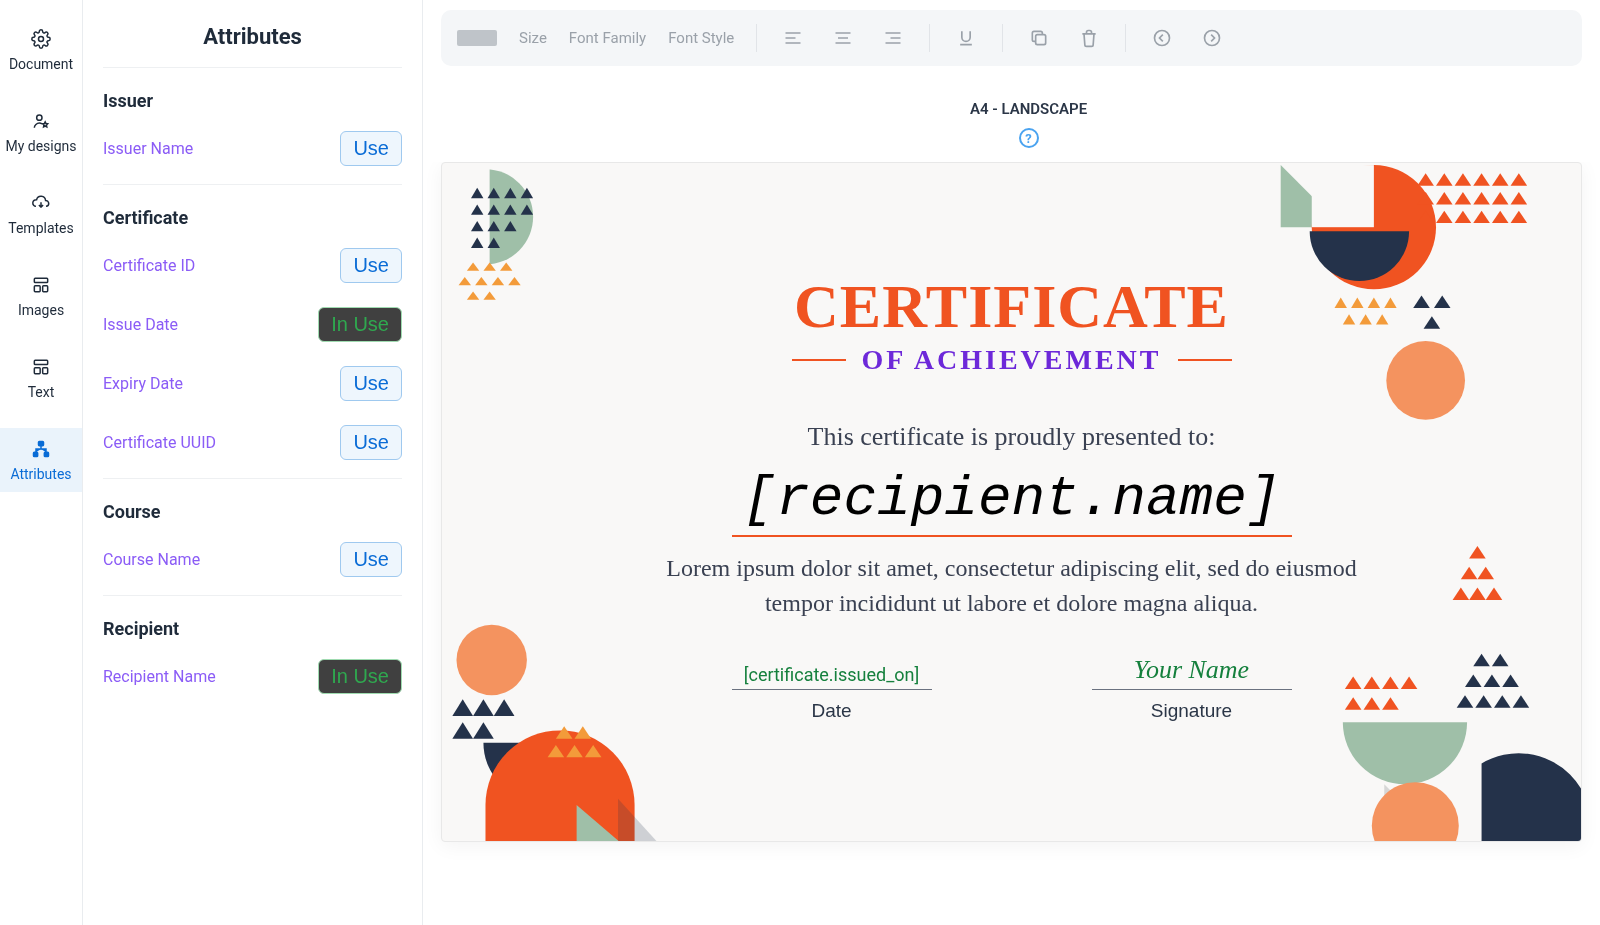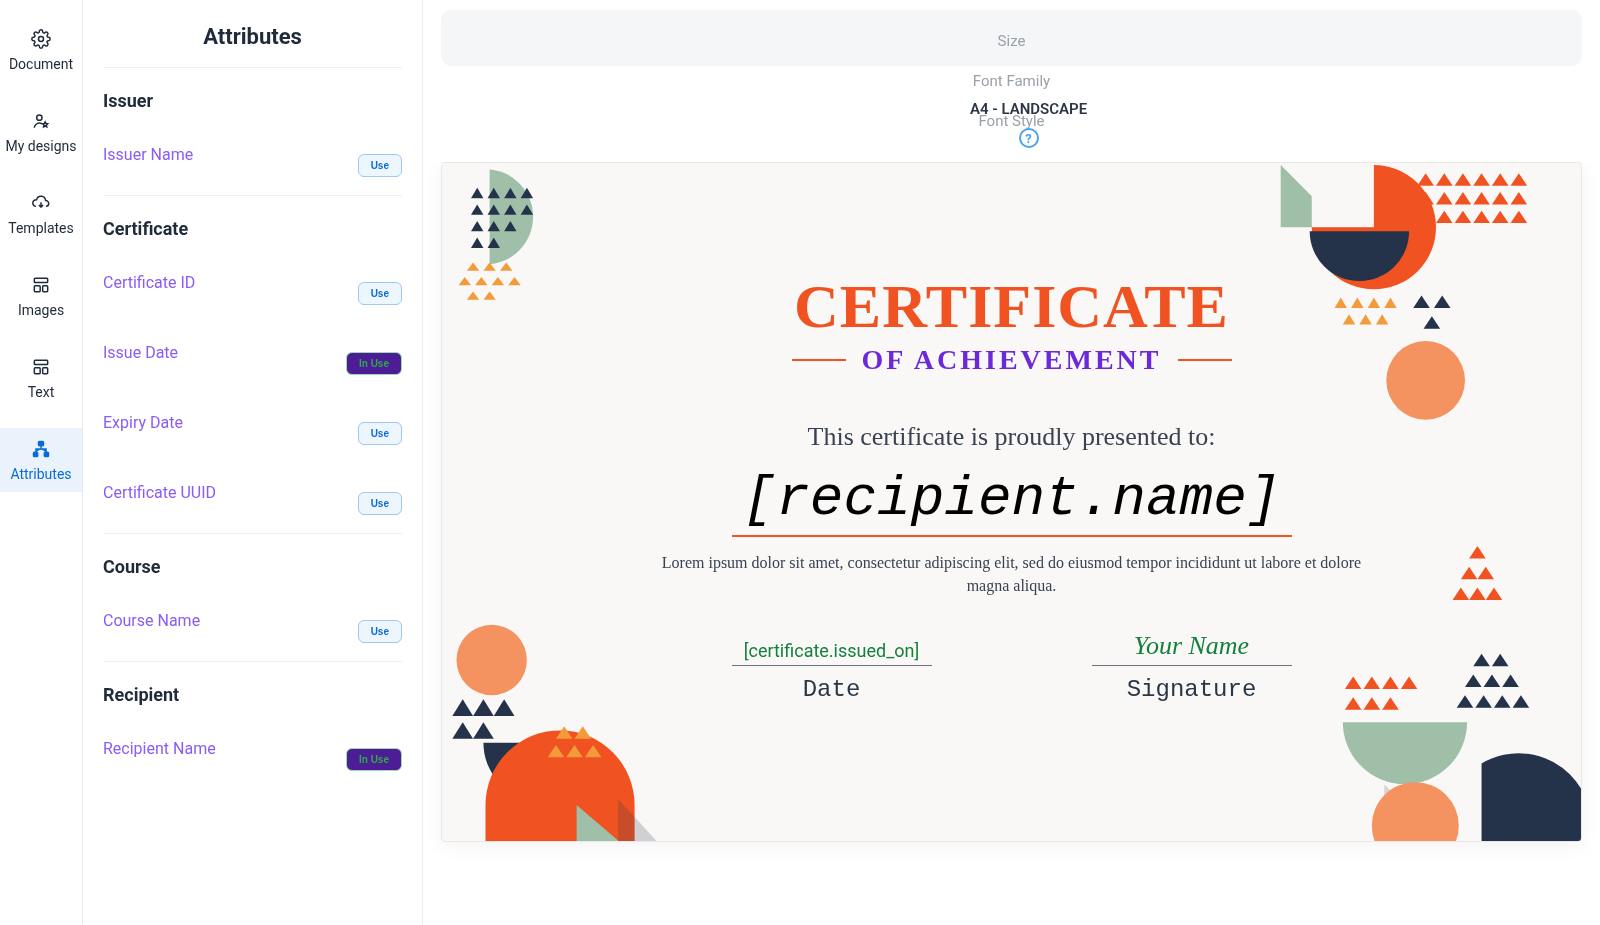--- a/index.html
+++ b/index.html
@@ -18,30 +18,30 @@
 
   
   .panel {
     width: 340px; border-right: 1px solid #e9ecef; display: flex; flex-direction: column; flex-shrink: 0; overflow-y: auto;
   }
   .panel-header { text-align: center; padding: 24px 0 18px; font-size: 22px; font-weight: 700; border-bottom: 1px solid #eef0f2; margin: 0 20px; }
   .section { padding: 0 20px; }
   .section-title { font-size: 18px; font-weight: 700; padding: 22px 0 8px; }
   .attr-row { display: flex; align-items: center; justify-content: space-between; padding: 12px 0; }
   .attr-label { font-size: 16px; color: #8b5cf6; }
-  .pill { font-size: 10px; font-weight: 700; border-radius: 6px; padding: 5px 12px; cursor: pointer; border: 1px solid; background: #fff; margin-top: 23px; }
+  .pill { font-size: 20px; font-weight: 400; border-radius: 6px; padding: 5px 12px; cursor: pointer; border: 1px solid; background: #fff; }
   .pill.use { color: #0a6cd6; border-color: #9fc9ef; background: #eef6fd; }
-  .pill.inuse { color: #2fa84f; border-color: #9fdbb0; background: #4c1d95; text-align: right; }
+  .pill.inuse { color: #2fa84f; border-color: #9fdbb0; background: #404040; text-align: right; }
   .section-divider { border-bottom: 1px solid #eef0f2; margin: 6px 20px 0; }
 
   
   .main { flex: 1; display: flex; flex-direction: column; background: #fff; min-width: 0; }
   
   .toolbar {
-    height: 56px; margin: 10px 18px 0 18px; background: #f4f6f8; border-radius: 10px; display: flex; align-items: center; padding: 0 16px; gap: 22px; color: #9aa1a9; font-size: 15px; flex-direction: column;
+    height: 56px; margin: 10px 18px 0 18px; background: #f4f6f8; border-radius: 10px; display: flex; align-items: center; padding: 0 16px; gap: 22px; color: #9aa1a9; font-size: 15px;
   }
   .color-swatch { width: 40px; height: 16px; background: #bfc4c9; border-radius: 2px; }
   .tb-sep { width: 1px; height: 28px; background: #e1e4e8; }
   .tb-btn { width: 28px; height: 28px; display: flex; align-items: center; justify-content: center; cursor: pointer; color: #9aa1a9; }
   .tb-text { cursor: default; }
 
   .canvas-label { display: flex; align-items: center; gap: 10px; padding: 34px 0 14px 34px; font-size: 15px; font-weight: 600; color: #2b3647; flex-direction: column; }
   .help-badge { width: 20px; height: 20px; border-radius: 50%; border: 2px solid #4aa3f0; color: #4aa3f0; display: flex; align-items: center; justify-content: center; font-size: 13px; font-weight: 700; }
 
   
@@ -52,28 +52,28 @@
   .cert-inner { position: absolute; inset: 0; display: flex; flex-direction: column; align-items: center; }
 
   .cert-title { font-family: Georgia, "Times New Roman", serif; font-size: 62px; font-weight: 700; color: #f05321; letter-spacing: 1px; margin-top: 108px; }
   .cert-sub-row { display: flex; align-items: center; gap: 16px; margin-top: 2px; }
   .cert-sub-line { width: 54px; height: 2px; background: #f05321; }
   .cert-sub { font-family: Georgia, serif; font-size: 28px; letter-spacing: 3px; color: #6d28d9; font-weight: 600; }
 
   .cert-presented { font-family: Georgia, serif; font-size: 26px; color: #3a4152; margin-top: 46px; }
   .cert-name { font-family: Liberation Mono, monospace; font-size: 56px; color: #000000; margin-top: 15px; font-style: italic; }
   .cert-name-underline { width: 560px; height: 2px; background: #f05321; margin-top: 4px; }
-  .cert-body { font-family: Georgia, serif; font-size: 16px; color: #3a4152; text-align: center; line-height: 1.45; margin-top: 14px; max-width: 700px; }
+  .cert-body { font-family: Georgia, serif; font-size: 24px; color: #3a4152; text-align: center; line-height: 1.45; margin-top: 14px; max-width: 700px; }
 
   .sig-row { display: flex; gap: 160px; margin-top: 40px; }
   .sig-block { display: flex; flex-direction: column; align-items: center; width: 200px; }
   .sig-value { font-size: 18px; color: #15803d; padding-bottom: 4px; height: 28px; display: flex; align-items: flex-end; }
   .sig-value.script { font-family: "Brush Script MT", "Segoe Script", cursive; font-size: 26px; font-style: italic; }
   .sig-line { width: 100%; height: 1px; background: #6b7280; }
-  .sig-label { font-family: Liberation Mono, monospace; font-size: 24px; color: #2b3647; margin-top: 10px; }
+  .sig-label { font-family: Liberation Sans, sans-serif; font-size: 19px; color: #2b3647; margin-top: 10px; }
 
   
   .decor { position: absolute; inset: 0; pointer-events: none; }
 </style>
 </head>
 <body>
 
 <div class="app">
 
   <nav class="rail">

